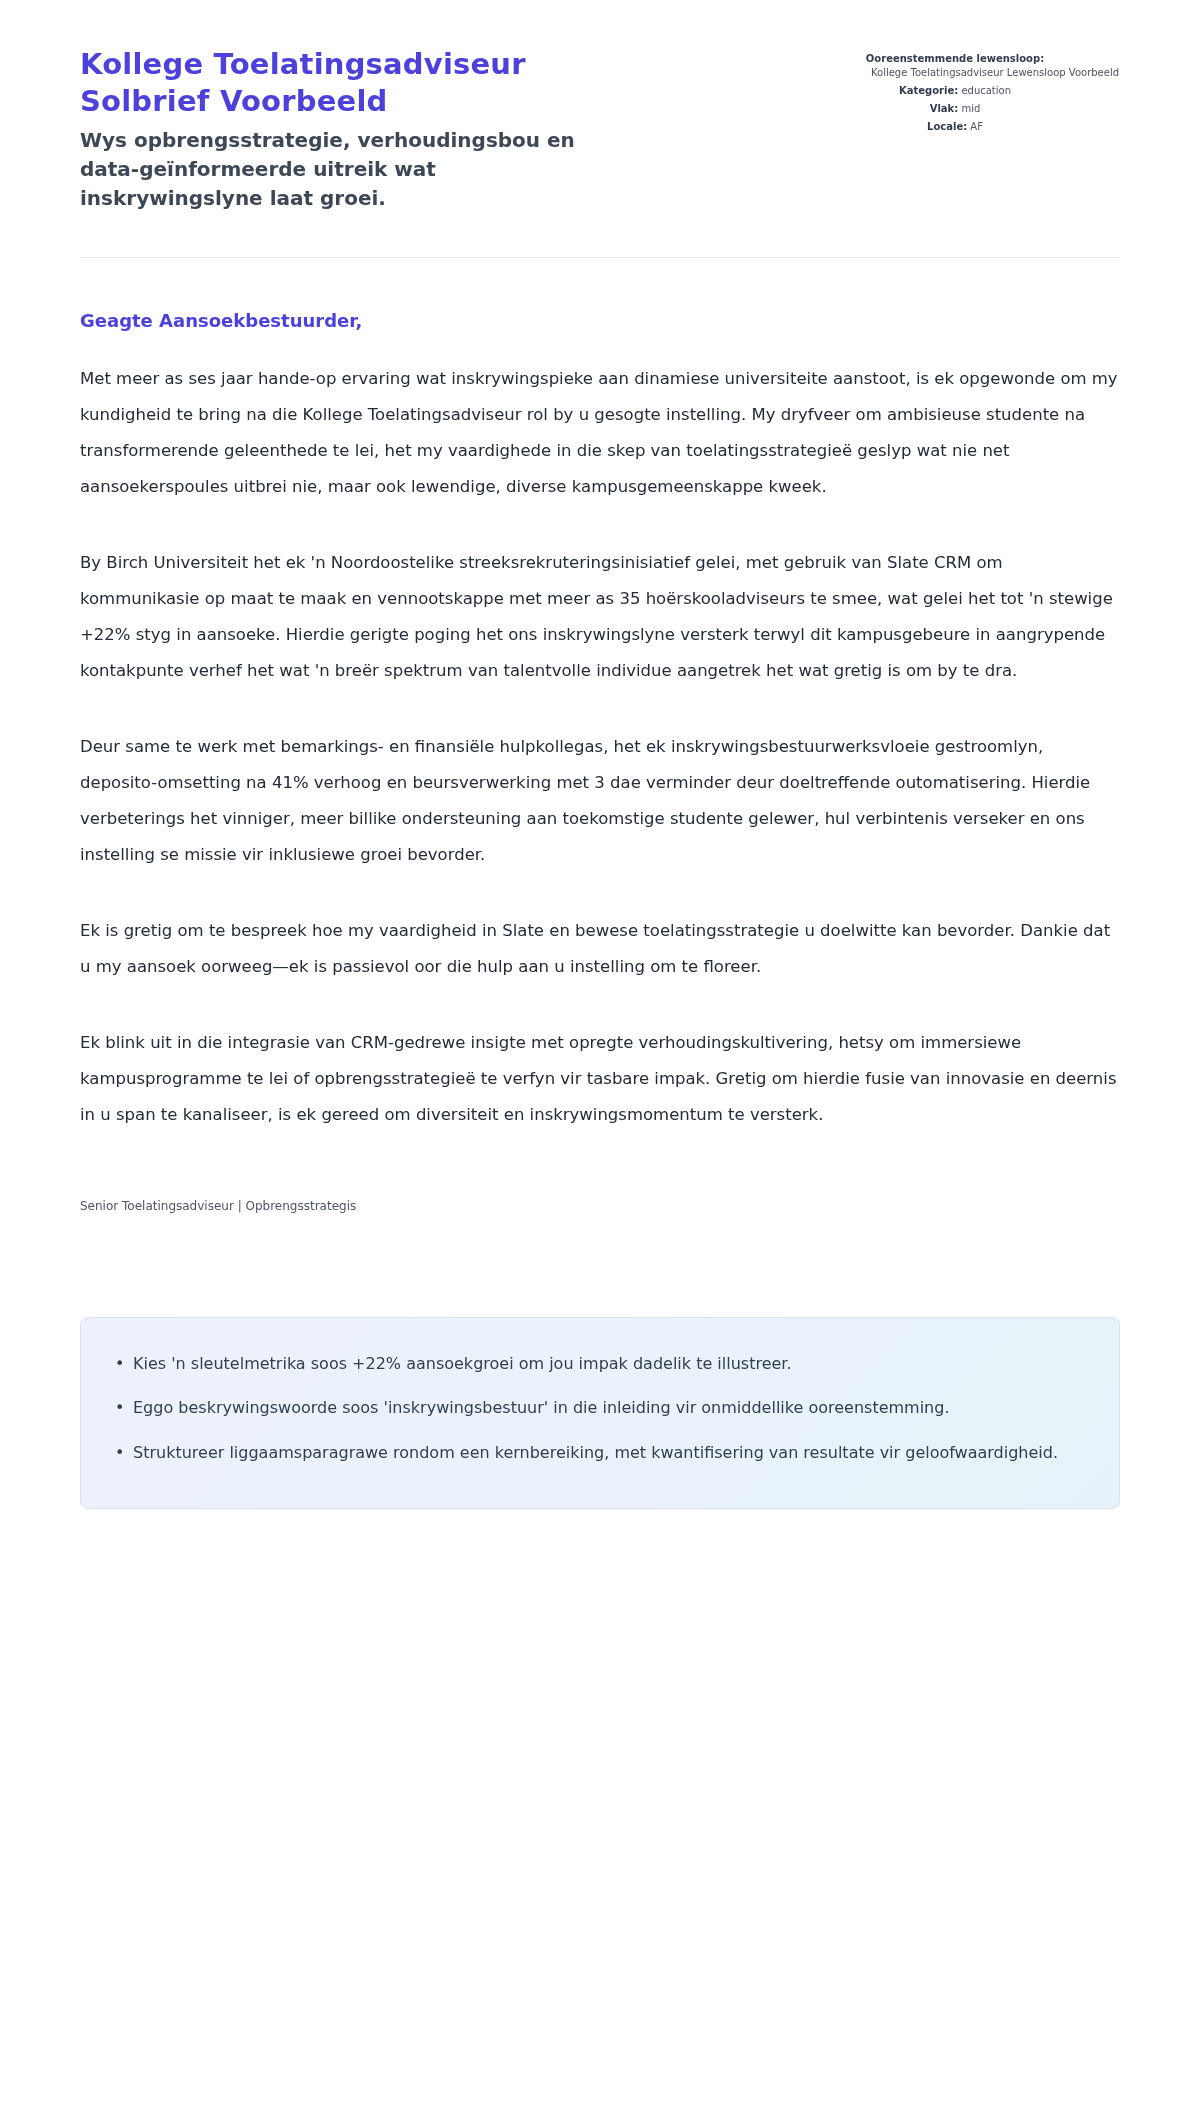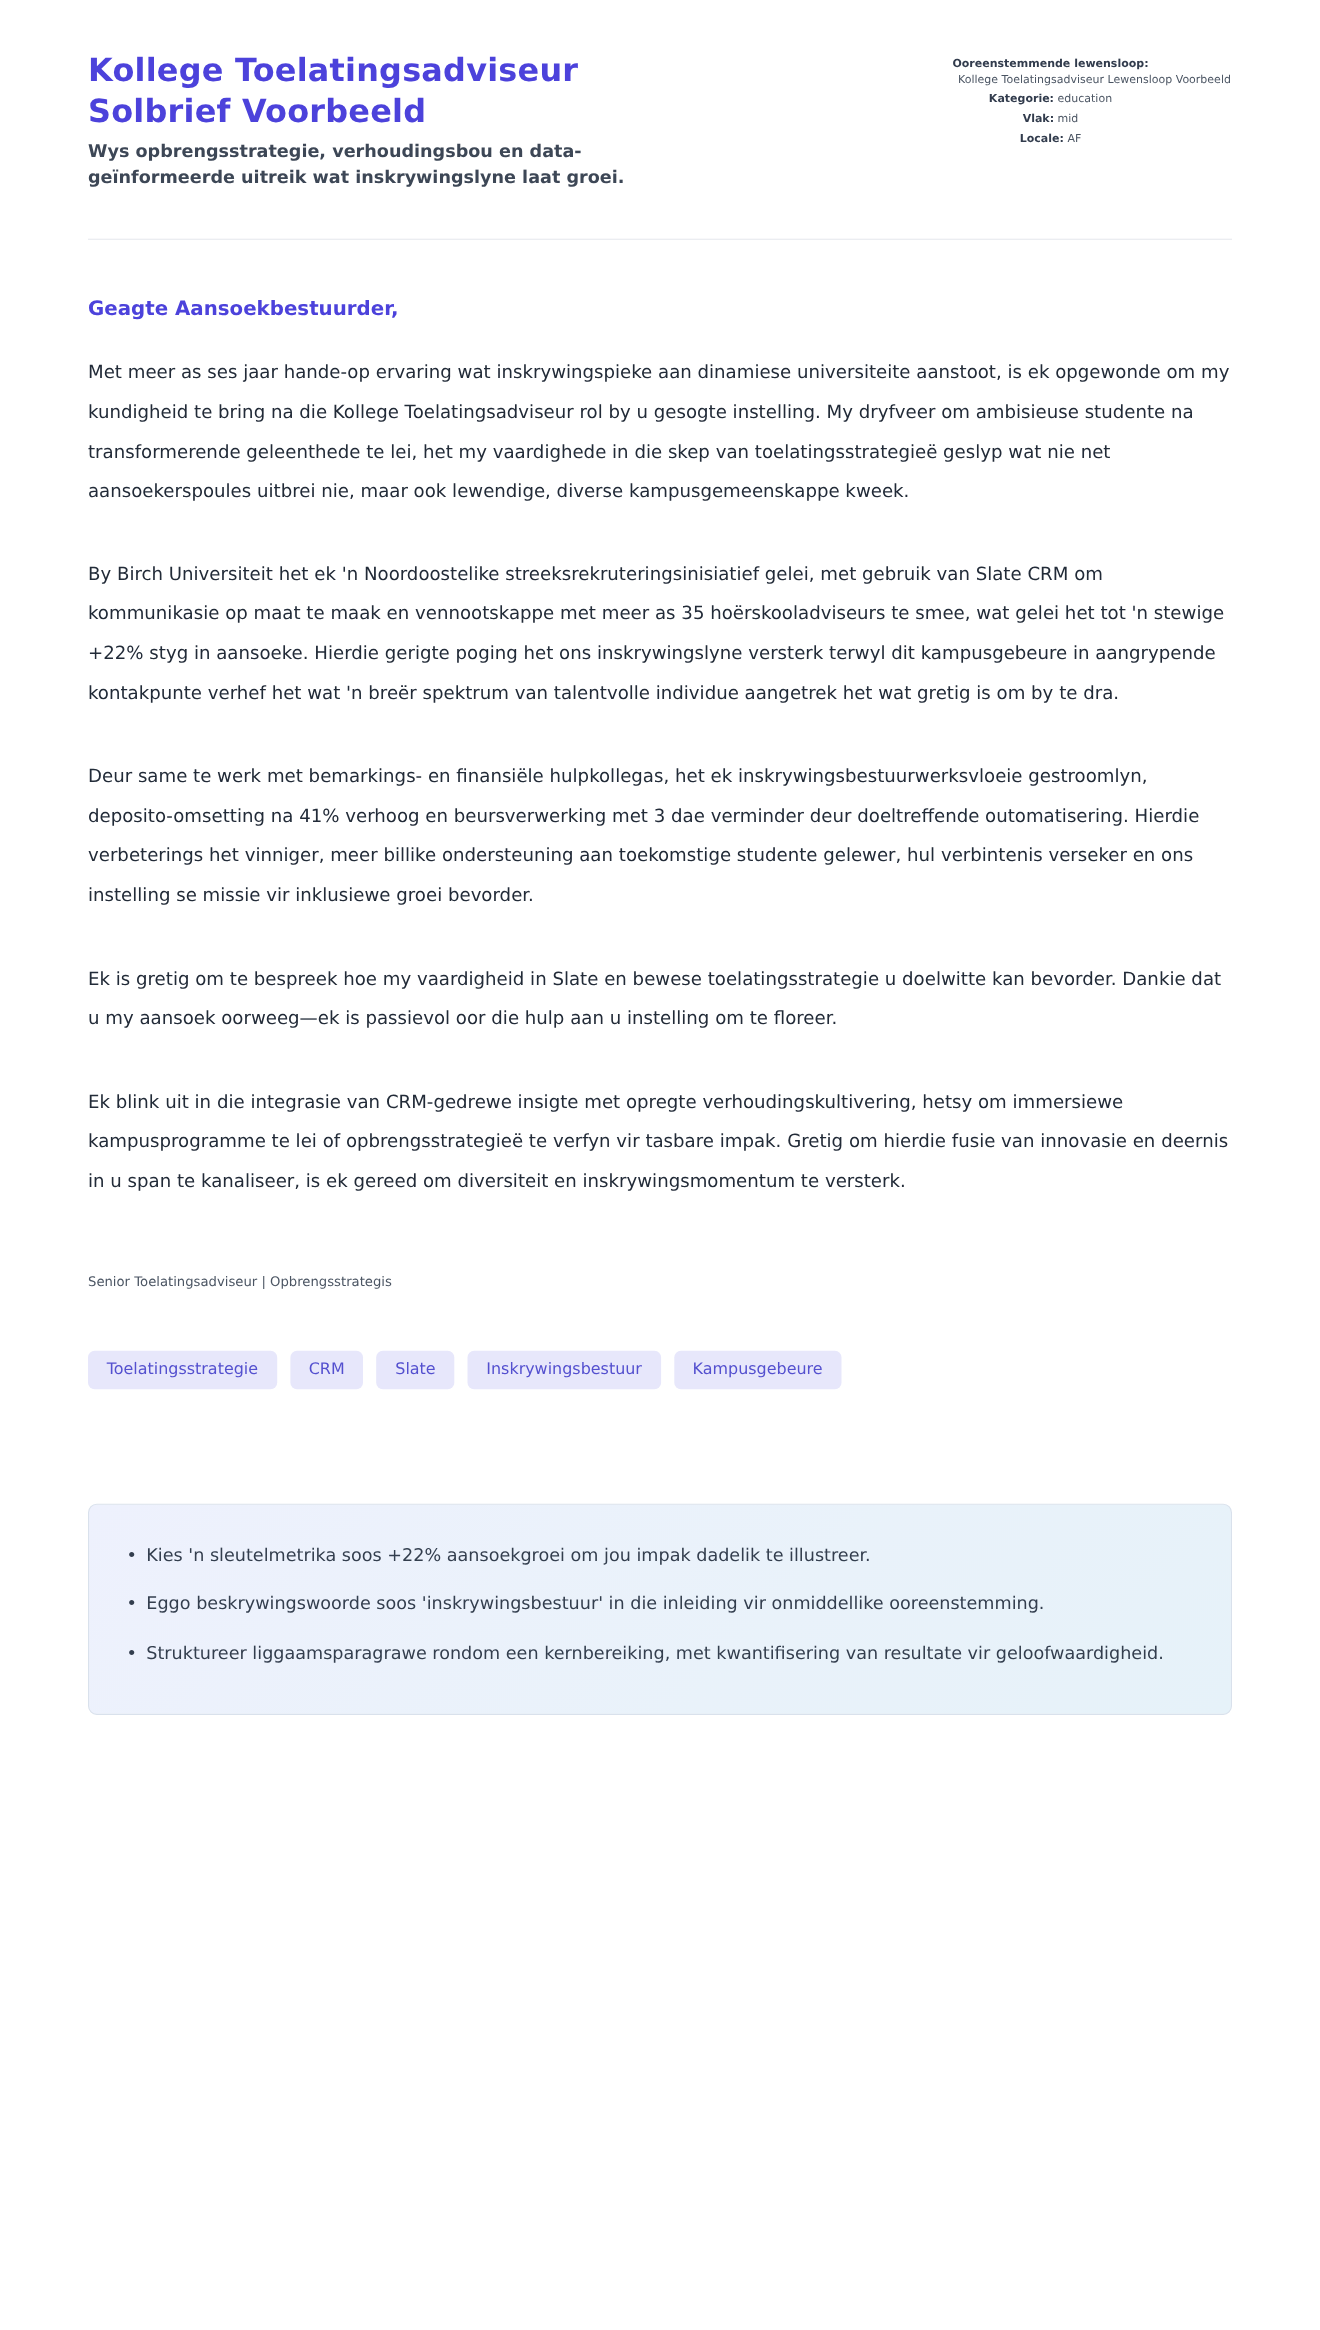--- a/index.html
+++ b/index.html
@@ -18,21 +18,21 @@
   .doc-title {
     color: #4c42db;
     font-size: 29px;
     line-height: 1.28;
     font-weight: bold;
     letter-spacing: 0.2px;
     margin-bottom: 6px;
   }
   .doc-subtitle {
     color: #3d4756;
-    font-size: 16px;
+    font-size: 20px;
     line-height: 1.45;
     font-weight: bold;
     width: 500px;
   }
   .header-right {
     width: 330px;
     text-align: center;
     font-size: 10px;
     line-height: 1.4;
     color: #4b5563;
@@ -149,27 +149,20 @@
         <p>Deur same te werk met bemarkings- en finansiële hulpkollegas, het ek inskrywingsbestuurwerksvloeie gestroomlyn, deposito-omsetting na 41% verhoog en beursverwerking met 3 dae verminder deur doeltreffende outomatisering. Hierdie verbeterings het vinniger, meer billike ondersteuning aan toekomstige studente gelewer, hul verbintenis verseker en ons instelling se missie vir inklusiewe groei bevorder.</p>
         <p>Ek is gretig om te bespreek hoe my vaardigheid in Slate en bewese toelatingsstrategie u doelwitte kan bevorder. Dankie dat u my aansoek oorweeg—ek is passievol oor die hulp aan u instelling om te floreer.</p>
         <p>Ek blink uit in die integrasie van CRM-gedrewe insigte met opregte verhoudingskultivering, hetsy om immersiewe kampusprogramme te lei of opbrengsstrategieë te verfyn vir tasbare impak. Gretig om hierdie fusie van innovasie en deernis in u span te kanaliseer, is ek gereed om diversiteit en inskrywingsmomentum te versterk.</p>
       </div>
 
     <div class="signature">
       <div class="signature-title">Senior Toelatingsadviseur | Opbrengsstrategis</div>
     </div>
   </div>
 
-  <div class="tags">
-      <span class="tag">Toelatingsstrategie</span>
-      <span class="tag">CRM</span>
-      <span class="tag">Slate</span>
-      <span class="tag">Inskrywingsbestuur</span>
-      <span class="tag">Kampusgebeure</span>
-    </div>
 
   <div class="callout">
     <ul>
         <li>Kies 'n sleutelmetrika soos +22% aansoekgroei om jou impak dadelik te illustreer.</li>
         <li>Eggo beskrywingswoorde soos 'inskrywingsbestuur' in die inleiding vir onmiddellike ooreenstemming.</li>
         <li>Struktureer liggaamsparagrawe rondom een kernbereiking, met kwantifisering van resultate vir geloofwaardigheid.</li>
       </ul>
   </div>
 
 </div>

